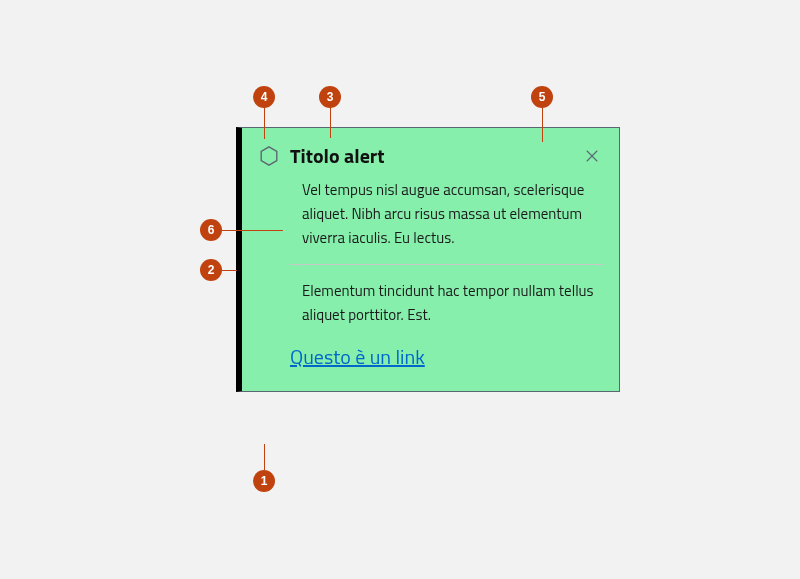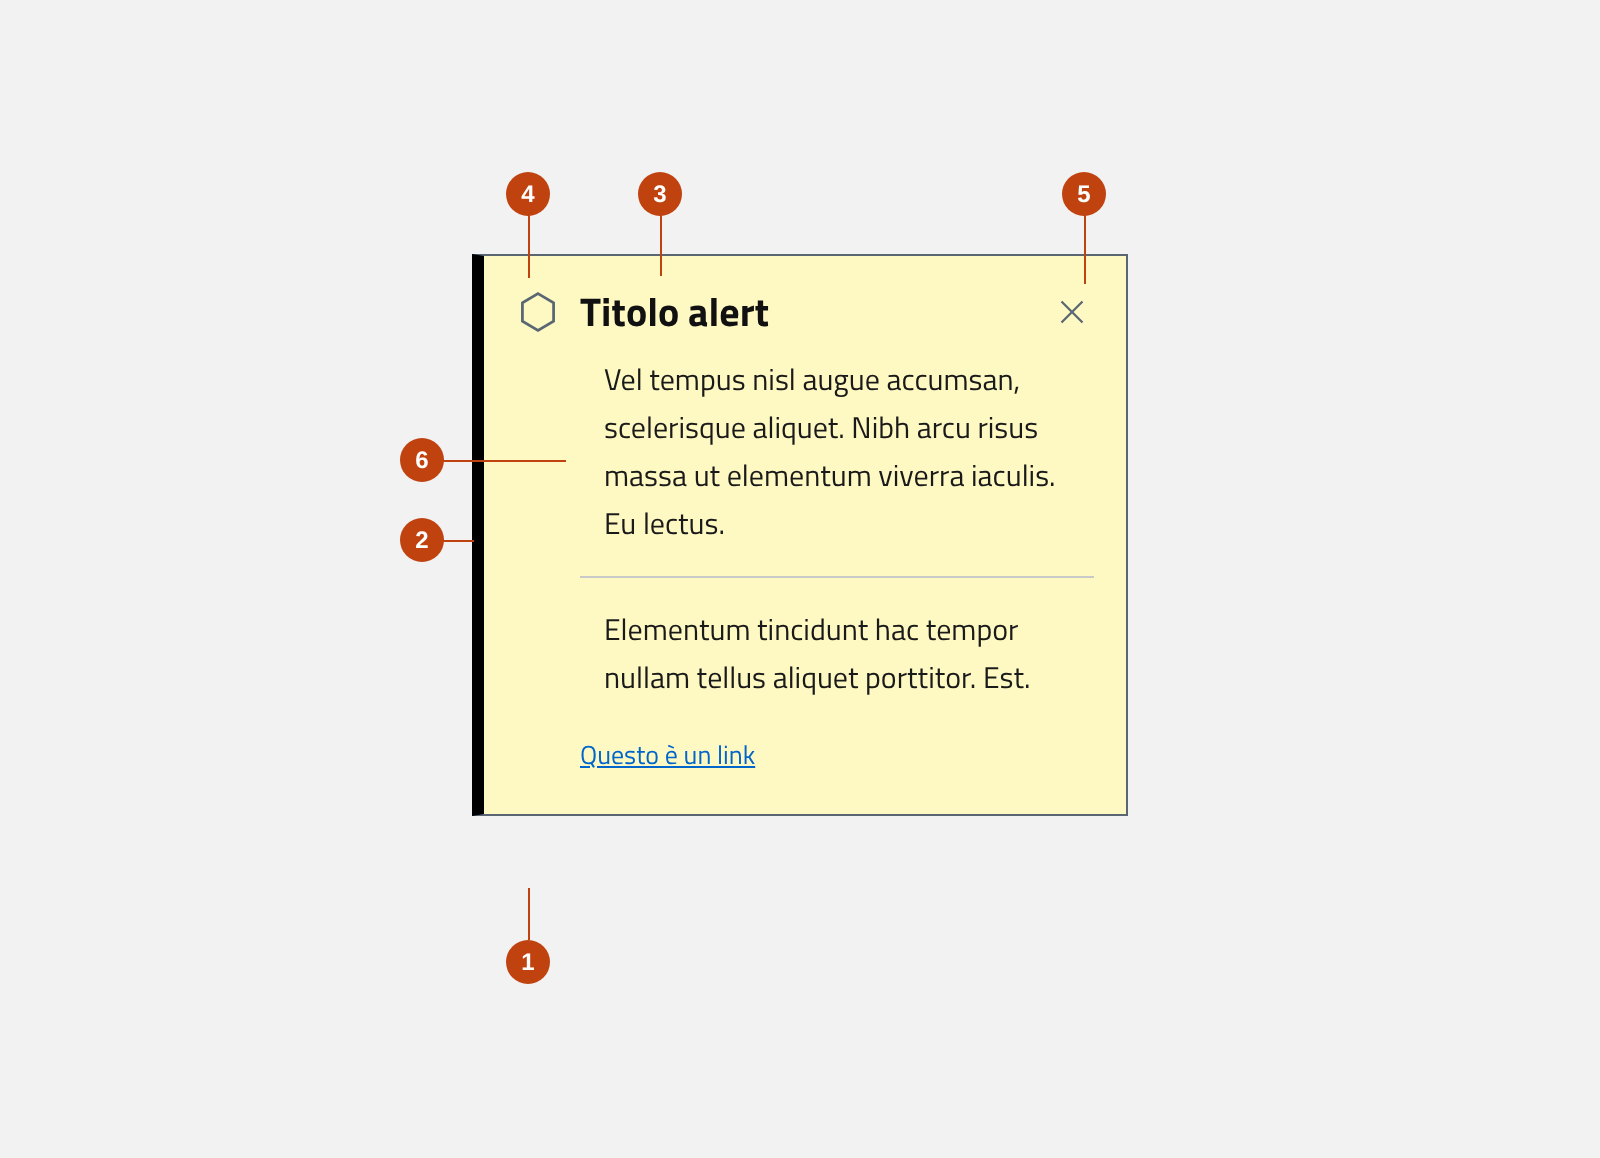--- a/index.html
+++ b/index.html
@@ -10,22 +10,22 @@
     font-family: "Titillium Web", "Segoe UI", Arial, sans-serif;
     color: #1a1a1a;
   }
   .stage {
     position: relative;
     width: 800px; height: 579px;
   }
   .alert {
     position: absolute;
     left: 236px; top: 127px;
-    width: 328px;
-    background: #fef9c3;
+    width: 384px;
+    background: #86efac;
     border: 1px solid #5a6772;
     border-left: 6px solid #000;
   }
   .alert-header {
     display: flex;
     align-items: center;
     padding: 16px 16px 10px 16px;
   }
   .alert-icon {
     width: 22px; height: 22px;
@@ -55,21 +55,21 @@
   }
   .alert-body p { margin: 0 0 14px 12px; }
   .alert-body hr {
     border: none;
     border-top: 1px solid #c9c9c9;
     margin: 0 0 14px 0;
   }
   .alert-link {
     color: #0066cc;
     text-decoration: underline;
-    font-size: 13px;
+    font-size: 20px;
     font-weight: 400;
     display: inline-block;
   }
 
   
   .marker {
     position: absolute;
     width: 22px; height: 22px;
     border-radius: 50%;
     background: #c0430f;

